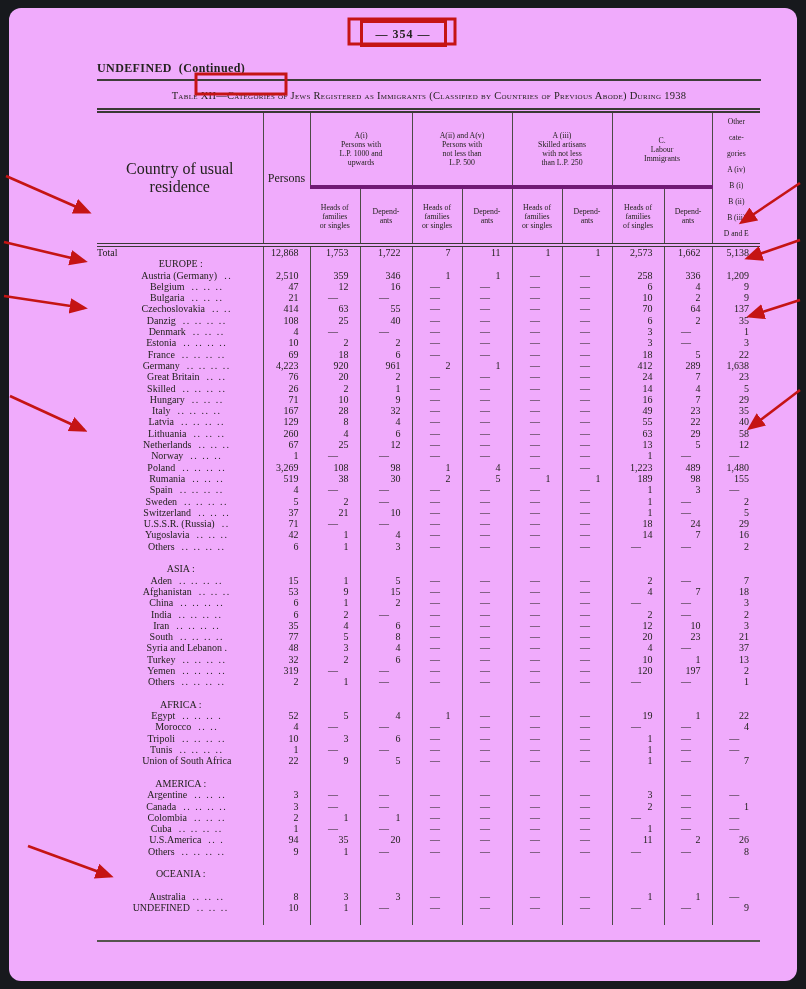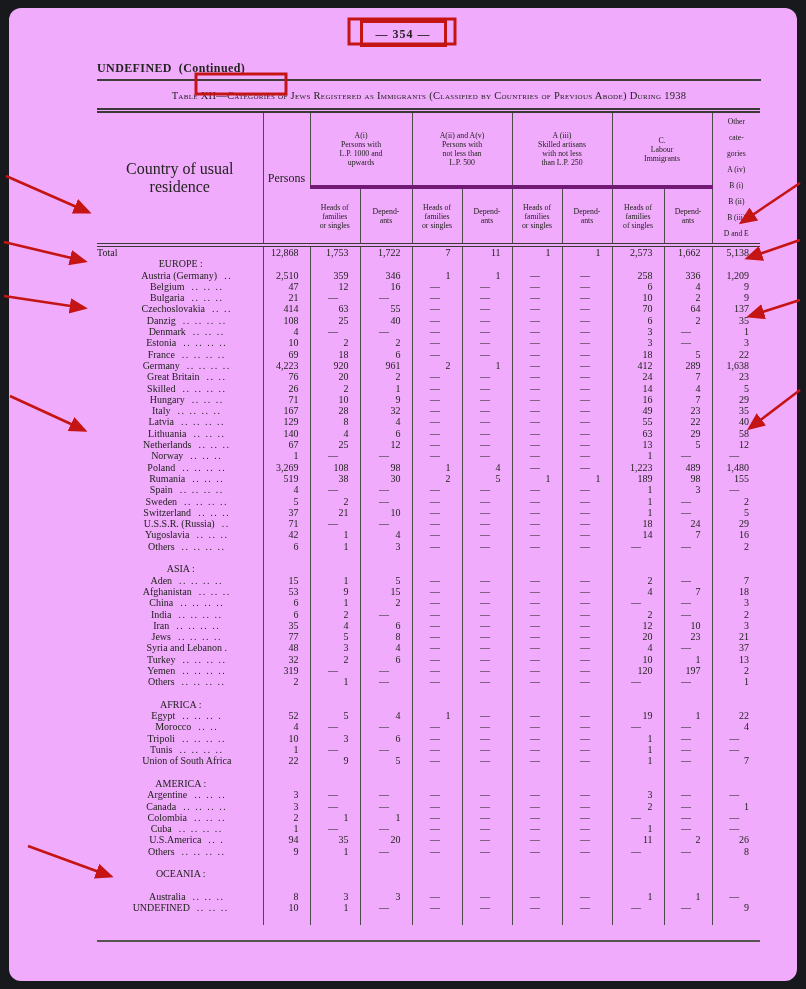--- a/index.html
+++ b/index.html
@@ -321,21 +321,21 @@
           <td class="v dash">—</td>
           <td class="v dash">—</td>
           <td class="v dash">—</td>
           <td class="v dash">—</td>
           <td class="v">55</td>
           <td class="v">22</td>
           <td class="v">40</td>
         </tr>
         <tr class="data">
           <td class="c"><span class="lbl">Lithuania</span><span class="dots">.. .. ..</span></td>
-          <td class="v">140</td>
+          <td class="v">260</td>
           <td class="v">4</td>
           <td class="v">6</td>
           <td class="v dash">—</td>
           <td class="v dash">—</td>
           <td class="v dash">—</td>
           <td class="v dash">—</td>
           <td class="v">63</td>
           <td class="v">29</td>
           <td class="v">58</td>
         </tr>
@@ -554,21 +554,21 @@
           <td class="v">6</td>
           <td class="v dash">—</td>
           <td class="v dash">—</td>
           <td class="v dash">—</td>
           <td class="v dash">—</td>
           <td class="v">12</td>
           <td class="v">10</td>
           <td class="v">3</td>
         </tr>
         <tr class="data">
-          <td class="c"><span class="lbl">Jews</span><span class="dots">.. .. .. ..</span></td>
+          <td class="c"><span class="lbl">South</span><span class="dots">.. .. .. ..</span></td>
           <td class="v">77</td>
           <td class="v">5</td>
           <td class="v">8</td>
           <td class="v dash">—</td>
           <td class="v dash">—</td>
           <td class="v dash">—</td>
           <td class="v dash">—</td>
           <td class="v">20</td>
           <td class="v">23</td>
           <td class="v">21</td>

